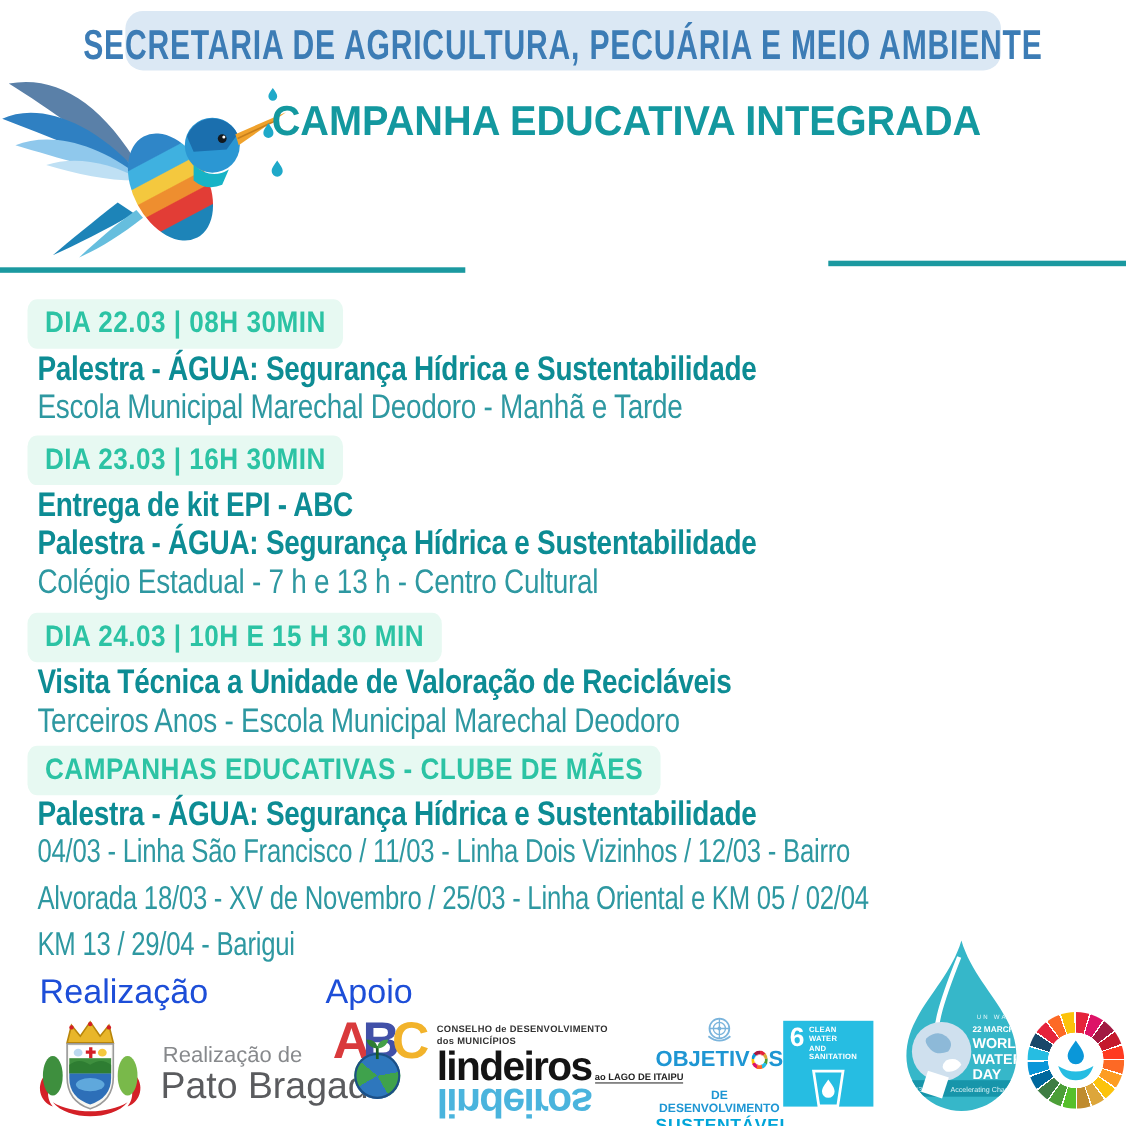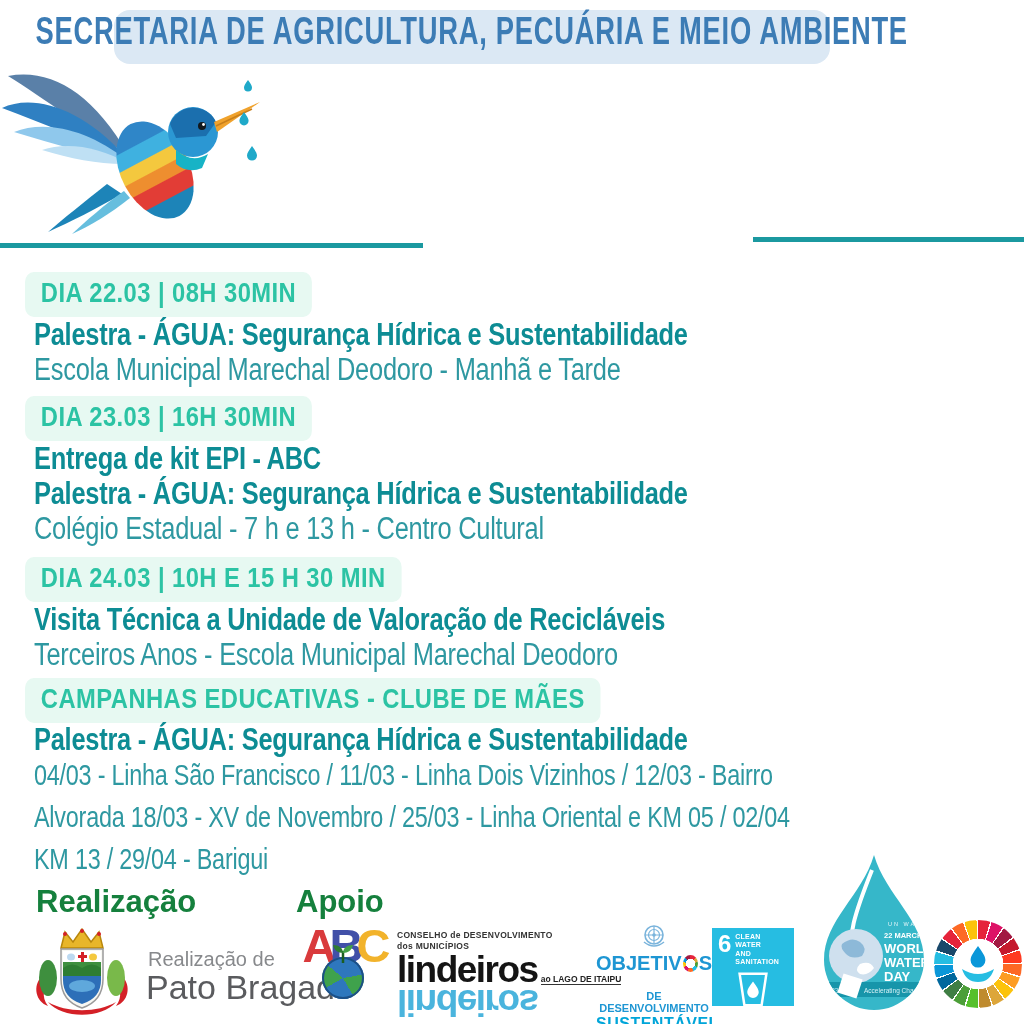--- a/index.html
+++ b/index.html
@@ -1,21 +1,21 @@
 <!DOCTYPE html>
 <html><head>
 <meta charset="utf-8">
 <style>
   html,body{margin:0;padding:0;background:#ffffff;}
   .stage{position:relative;width:1024px;height:1024px;background:#ffffff;overflow:hidden;
          font-family:"Liberation Sans",sans-serif;}
 
   
-  .banner{position:absolute;left:114px;top:10px;width:716px;height:54px;background:#dbe8f4;
-          border-radius:16px;display:flex;align-items:flex-start;justify-content:center;}
+  .banner{position:absolute;left:114px;top:10px;width:796px;height:54px;background:#dbe8f4;
+          border-radius:16px;display:flex;align-items:flex-end;justify-content:center;}
   .banner-text{display:inline-block;font-size:38px;font-weight:700;color:#3c7cb5;
                letter-spacing:1px;white-space:nowrap;transform:scaleX(0.72);}
   .hummingbird{position:absolute;left:0;top:52px;width:270px;height:190px;}
   .head-center{position:absolute;left:120px;width:900px;text-align:center;}
   .campanha{top:90px;}
   .campanha span{display:inline-block;font-size:38px;font-weight:700;color:#13989f;
                  letter-spacing:0;white-space:nowrap;transform:scaleX(0.95);}
   .title{top:122px;}
   .title span{display:inline-block;font-size:68px;font-weight:700;color:#16939b;
               letter-spacing:-1px;white-space:nowrap;transform:scaleX(0.84);}
@@ -28,21 +28,21 @@
 
   
   .row{position:absolute;left:34px;white-space:nowrap;transform-origin:left center;line-height:1.15;}
   .tag{left:25px;background:#e7f9f2;color:#2cc3a4;font-weight:700;font-size:27px;
        padding:6px 18px 8px;border-radius:10px;letter-spacing:0.5px;transform:scaleX(0.88);}
   .ev-bold{color:#0d8c94;font-weight:700;font-size:31px;letter-spacing:-0.3px;transform:scaleX(0.82);}
   .ev-normal{color:#2e98a1;font-weight:400;font-size:31px;letter-spacing:-0.3px;transform:scaleX(0.82);}
   .ev-camp{color:#2e98a1;font-weight:400;font-size:30px;letter-spacing:-0.3px;transform:scaleX(0.78);}
 
   
-  .foot-label{position:absolute;font-size:31px;font-weight:700;color:#15803d;white-space:nowrap;}
+  .foot-label{position:absolute;font-size:31px;font-weight:400;color:#1d4ed8;white-space:nowrap;}
   .muni-small{position:absolute;left:148px;top:948px;font-size:20px;color:#87898c;}
   .muni-name{position:absolute;left:146px;top:968px;font-size:34px;color:#5a5b5e;}
 
   .abc{position:absolute;left:293px;top:922px;width:100px;text-align:center;}
   .abc-letters{display:flex;justify-content:center;font-size:47px;font-weight:800;letter-spacing:-7px;line-height:1;}
   .abc-a{color:#d93a3c;} .abc-b{color:#4150a8;} .abc-c{color:#f2b32b;}
   .abc-globe{position:relative;margin:-12px auto 0;width:42px;height:42px;border-radius:50%;
              background:conic-gradient(#2e77bd 0 80deg,#3fa24c 0 150deg,#2e77bd 0 240deg,#3fa24c 0 310deg,#2e77bd 0);
              box-shadow:inset 0 0 0 2px #1c4f86;}
   .abc-sprout{position:absolute;left:50%;top:-14px;transform:translateX(-50%);}
@@ -134,20 +134,23 @@
     <circle cx="203.5" cy="72.5" r="1.4" fill="#ffffff"></circle>
 
     <path d="M214,70 L260,50 L217,80 Z" fill="#f0a22c"></path>
     <path d="M216,74 L252,57" stroke="#c87f1b" stroke-width="1.5" fill="none"></path>
 
     <path d="M248,28 c2.4,3.4 4,5.4 4,7.6 a4,4 0 1 1 -8,0 c0,-2.2 1.6,-4.2 4,-7.6 Z" fill="#1fa9c9"></path>
     <path d="M244,60 c2.8,4 4.6,6.2 4.6,8.8 a4.6,4.6 0 1 1 -9.2,0 c0,-2.6 1.8,-4.8 4.6,-8.8 Z" fill="#1fa9c9"></path>
     <path d="M252,94 c3,4.4 5,6.8 5,9.6 a5,5 0 1 1 -10,0 c0,-2.8 2,-5.2 5,-9.6 Z" fill="#1fa9c9"></path>
   </svg>
 
+  <div class="head-center campanha">
+    <span>CAMPANHA EDUCATIVA INTEGRADA</span>
+  </div>
   <div class="rule rule-left"></div>
   <div class="rule rule-right"></div>
 
   <div class="row tag" style="top:272px">DIA 22.03  |  08H 30MIN</div>
   <div class="row ev-bold" style="top:317px">Palestra  - ÁGUA: Segurança Hídrica e Sustentabilidade</div>
   <div class="row ev-normal" style="top:352px">Escola Municipal Marechal Deodoro - Manhã e Tarde</div>
 
   <div class="row tag" style="top:396px">DIA 23.03  |  16H 30MIN</div>
   <div class="row ev-bold" style="top:441px">Entrega de kit EPI - ABC</div>
   <div class="row ev-bold" style="top:476px">Palestra - ÁGUA: Segurança Hídrica e Sustentabilidade</div>

